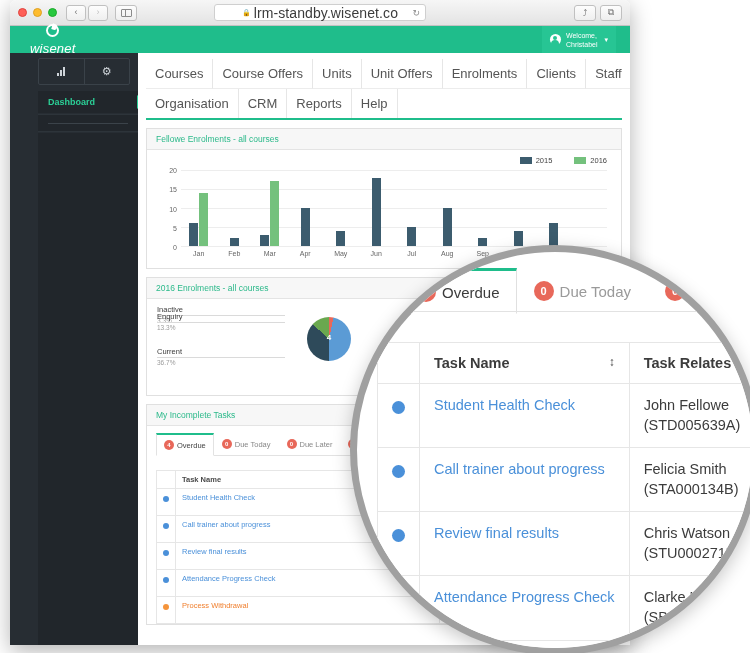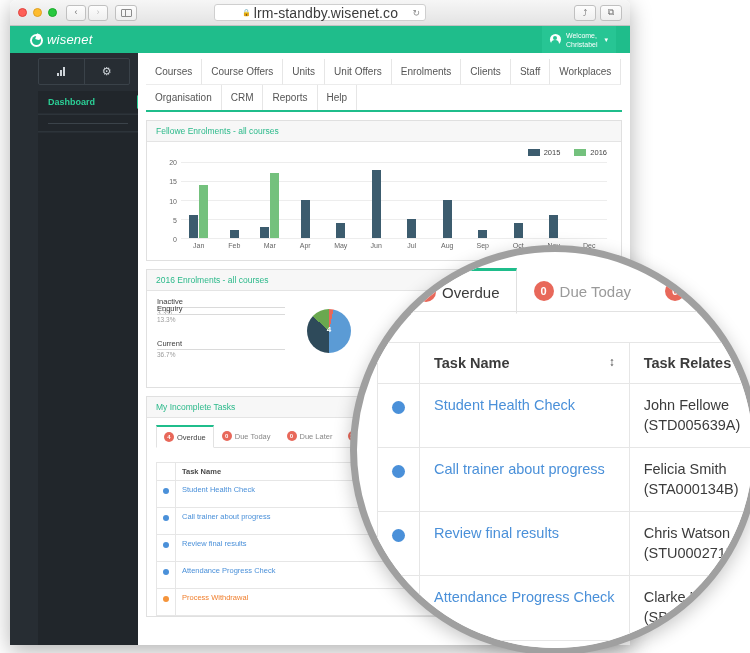--- a/index.html
+++ b/index.html
@@ -58,21 +58,21 @@
   .rightbtns{margin-left:auto;display:flex;gap:4px;align-items:center;}
   .rbtn{
     width:22px;height:16px;border:1px solid #c0c0c0;border-radius:3px;
     background:linear-gradient(#fdfdfd,#efefef);
     display:flex;align-items:center;justify-content:center;font-size:9px;color:#6d6d6d;
   }
 
   
   #app{position:absolute;left:0;top:26px;right:0;bottom:0;background:#fff;}
   #topbar{height:27px;background:#1fbd8b;display:flex;align-items:center;position:relative;}
-  #logo{display:flex;align-items:flex-end;gap:4px;margin-left:20px;}
+  #logo{display:flex;align-items:center;gap:4px;margin-left:20px;flex-direction:column;}
   .logo-mark{
     width:13px;height:13px;border-radius:50%;background:#fff;position:relative;flex:none;
   }
   .logo-mark:before{
     content:"";position:absolute;left:2px;top:2px;width:9px;height:9px;border-radius:50%;
     background:#1fbd8b;
   }
   .logo-mark:after{
     content:"";position:absolute;left:5.5px;top:0px;width:5px;height:6px;background:#fff;
     border-radius:0 50% 50% 0;transform:rotate(18deg);
@@ -117,35 +117,35 @@
     border-bottom:1px solid #2d343a;display:flex;align-items:center;}
   #side-divider .line{height:1px;background:#3b434a;flex:1;margin:0 10px;}
   #side-rest{margin-left:28px;background:#21262b;position:absolute;top:80px;left:0;right:0;bottom:0;}
 
   #content{flex:1;background:#fff;padding:6px 8px 0 8px;overflow:hidden;position:relative;}
 
   
   #navrows{border-bottom:2px solid #1fbd8b;}
   .navrow{display:flex;}
   .navitem{
-    font-size:10px;color:#555;padding:7px 9px;border-right:1px solid #e6e6e6;white-space:nowrap;
+    font-size:13px;color:#555;padding:7px 9px;border-right:1px solid #e6e6e6;white-space:nowrap;
   }
   .navrow:first-child .navitem{border-bottom:1px solid #ececec;}
 
   
   .card{border:1px solid #e0e0e0;background:#fff;margin-top:8px;}
   .card-head{
     background:#f7f7f7;border-bottom:1px solid #e4e4e4;padding:5px 9px;
     font-size:8.5px;color:#2bb98a;
   }
   .card-body{padding:8px 10px 6px 10px;position:relative;}
 
   
   #chart{position:relative;height:104px;}
-  #legend{position:absolute;right:4px;top:-2px;display:flex;gap:14px;align-items:center;}
+  #legend{position:absolute;right:4px;top:-2px;display:flex;gap:22px;align-items:center;}
   .lg{display:flex;align-items:center;gap:4px;font-size:7.5px;color:#444;}
   .lg .sw{width:12px;height:7px;}
   .lg .sw.blue{background:#3c5c6e;}
   .lg .sw.green{background:#74c17d;}
   #plot{position:absolute;left:24px;right:4px;top:12px;bottom:16px;}
   .gridline{position:absolute;left:0;right:0;height:1px;background:#ededed;}
   .ylab{position:absolute;right:100%;margin-right:4px;font-size:7px;color:#666;transform:translateY(-50%);}
   #bars{position:absolute;left:0;right:0;bottom:0;top:0;display:flex;align-items:flex-end;}
   .grp{flex:1;display:flex;align-items:flex-end;justify-content:center;gap:1px;height:100%;}
   .bar{width:9px;}

